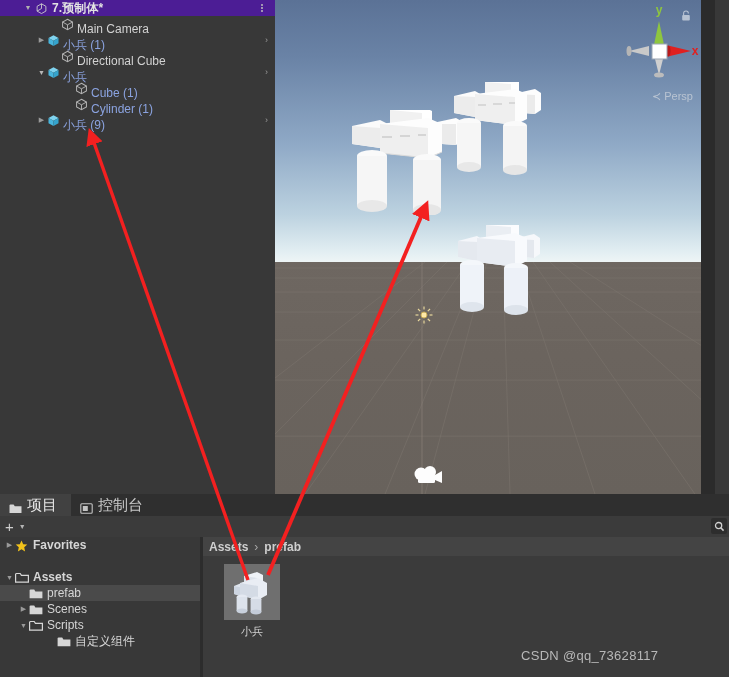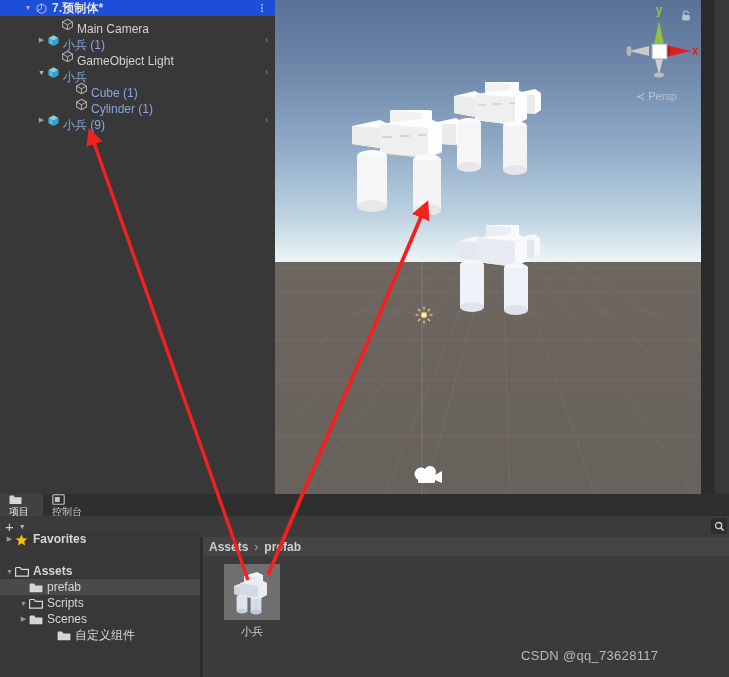--- a/index.html
+++ b/index.html
@@ -11,21 +11,21 @@
     -webkit-font-smoothing:antialiased;
   }
   #root{position:relative;width:729px;height:677px;}
 
   
   #hierarchy{
     position:absolute;left:0;top:0;width:275px;height:490px;
     background:#383838;overflow:hidden;
   }
   .hier-header{
-    position:relative;height:16px;background:#1d4ed8;
+    position:relative;height:16px;background:#4c1d95;
     display:flex;align-items:center;
   }
   .hier-header .twist{
     width:12px;text-align:center;color:#b0b0b0;font-size:7px;line-height:16px;
     margin-left:22px;
   }
   .unity-logo{
     width:13px;height:13px;margin-left:1px;position:relative;flex:none;
   }
   .hier-title{
@@ -75,54 +75,54 @@
   }
   .gridsvg{position:absolute;left:0;top:0;width:100%;height:100%;}
   #scene-right-shade{
     position:absolute;right:0;top:0;width:14px;height:100%;
     background:#2b2b2b;
   }
   .figure{position:absolute;}
   .fig-svg{display:block;}
   .gizmo{position:absolute;right:16px;top:2px;width:92px;height:108px;}
   .persp-label{
-    position:absolute;right:38px;top:90px;font-size:11px;color:#b9c4d2;
+    position:absolute;right:22px;top:90px;font-size:11px;color:#b9c4d2;
   }
   .lock-ico{position:absolute;right:24px;top:10px;width:10px;height:12px;}
   .sun-gizmo{position:absolute;left:140px;top:306px;width:18px;height:18px;}
   .cam-gizmo{position:absolute;left:137px;top:462px;width:34px;height:24px;}
 
   
   #bottom{
     position:absolute;left:0;top:494px;width:729px;height:183px;
     background:#383838;
   }
   .tabbar{
     position:relative;height:22px;background:#2f2f2f;
     display:flex;align-items:stretch;
   }
   .tab{
-    display:flex;padding:0 14px 0 9px;font-size:10px;color:#c8c8c8;flex-direction:column;
+    display:flex;align-items:center;padding:0 14px 0 9px;font-size:15px;color:#c8c8c8;
   }
   .tab.active{background:#414141;color:#e6e6e6;}
   .tab .ticon{margin-right:5px;display:inline-block;width:13px;height:11px;position:relative;}
   .toolbar{
     position:relative;height:21px;background:#3b3b3b;border-bottom:1px solid #2c2c2c;
     display:flex;align-items:center;
   }
   .plus-btn{
     margin-left:5px;font-size:15px;color:#cfcfcf;line-height:1;user-select:none;
   }
   .caret{margin-left:5px;font-size:7px;color:#b5b5b5;}
   .search-btn{
     position:absolute;right:2px;top:2px;width:16px;height:16px;background:#2d2d2d;
     border-radius:2px;display:flex;align-items:center;justify-content:center;
   }
   #proj-left{
-    position:absolute;left:0;top:37px;width:200px;height:140px;background:#383838;
+    position:absolute;left:0;top:43px;width:200px;height:140px;background:#383838;
     overflow:hidden;
   }
   #proj-split{position:absolute;left:200px;top:43px;width:3px;height:140px;background:#2c2c2c;}
   #proj-right{
     position:absolute;left:203px;top:43px;width:526px;height:140px;background:#3b3b3b;
   }
   .breadcrumb{
     height:19px;background:#444444;display:flex;align-items:center;
     padding-left:6px;font-size:12px;color:#cfcfcf;font-weight:bold;
   }
@@ -191,21 +191,21 @@
           <span class="lbl blue">小兵 (1)</span>
           <span class="chev">›</span>
         </div>
         <div class="row">
           <span style="width:50px;flex:none"></span>
           <span class="arrow"></span>
           <span class="ico"><svg width="13" height="13" viewBox="0 0 14 14">
               <path d="M7 1.4 L12.3 4.4 L12.3 9.6 L7 12.6 L1.7 9.6 L1.7 4.4 Z" fill="none" stroke="#b4b4b4" stroke-width="1.1"></path>
               <path d="M1.7 4.4 L7 7.3 L12.3 4.4 M7 7.3 L7 12.6" fill="none" stroke="#b4b4b4" stroke-width="1"></path>
             </svg></span>
-          <span class="lbl white">GameObject Light</span>
+          <span class="lbl white">Directional Cube</span>
         </div>
         <div class="row">
           <span style="width:36px;flex:none"></span>
           <span class="arrow open">▼</span>
           <span class="ico"><svg width="13" height="13" viewBox="0 0 14 14">
               <path d="M7 1.3 L12.4 4.3 L7 7.3 L1.6 4.3 Z" fill="#7fd3ef"></path>
               <path d="M1.6 4.3 L7 7.3 L7 13 L1.6 9.9 Z" fill="#49b6de"></path>
               <path d="M12.4 4.3 L7 7.3 L7 13 L12.4 9.9 Z" fill="#35a4cd"></path>
             </svg></span>
           <span class="lbl blue">小兵</span>
@@ -465,33 +465,33 @@
         <div class="ptrow sel">
           <span style="width:18px;flex:none"></span>
           <span class="parrow"></span>
           <span class="folder"><svg width="14" height="11" viewBox="0 0 14 11">
               <path d="M0.6 2 L0.6 10.2 L13.4 10.2 L13.4 3.4 L6.4 3.4 L5.2 1.5 L1.5 1.5 Z" fill="#d6d6d6"></path>
             </svg></span>
           <span class="pl norm">prefab</span>
         </div>
         <div class="ptrow">
           <span style="width:18px;flex:none"></span>
+          <span class="parrow">▶</span>
+          <span class="folder"><svg width="14" height="11" viewBox="0 0 14 11">
+              <path d="M0.6 2 L0.6 10.2 L13.4 10.2 L13.4 3.4 L6.4 3.4 L5.2 1.5 L1.5 1.5 Z" fill="#d6d6d6"></path>
+            </svg></span>
+          <span class="pl norm">Scenes</span>
+        </div>
+        <div class="ptrow">
+          <span style="width:18px;flex:none"></span>
           <span class="parrow">▼</span>
           <span class="folder"><svg width="14" height="11" viewBox="0 0 14 11">
               <path d="M0.6 2 L0.6 10.2 L13.4 10.2 L13.4 3.4 L6.4 3.4 L5.2 1.5 L1.5 1.5 Z" fill="none" stroke="#d6d6d6" stroke-width="1.2"></path>
             </svg></span>
           <span class="pl norm">Scripts</span>
-        </div>
-        <div class="ptrow">
-          <span style="width:18px;flex:none"></span>
-          <span class="parrow">▶</span>
-          <span class="folder"><svg width="14" height="11" viewBox="0 0 14 11">
-              <path d="M0.6 2 L0.6 10.2 L13.4 10.2 L13.4 3.4 L6.4 3.4 L5.2 1.5 L1.5 1.5 Z" fill="#d6d6d6"></path>
-            </svg></span>
-          <span class="pl norm">Scenes</span>
         </div>
         <div class="ptrow">
           <span style="width:46px;flex:none"></span>
           <span class="parrow"></span>
           <span class="folder"><svg width="14" height="11" viewBox="0 0 14 11">
               <path d="M0.6 2 L0.6 10.2 L13.4 10.2 L13.4 3.4 L6.4 3.4 L5.2 1.5 L1.5 1.5 Z" fill="#d6d6d6"></path>
             </svg></span>
           <span class="pl norm">自定义组件</span>
         </div>
       </div>

